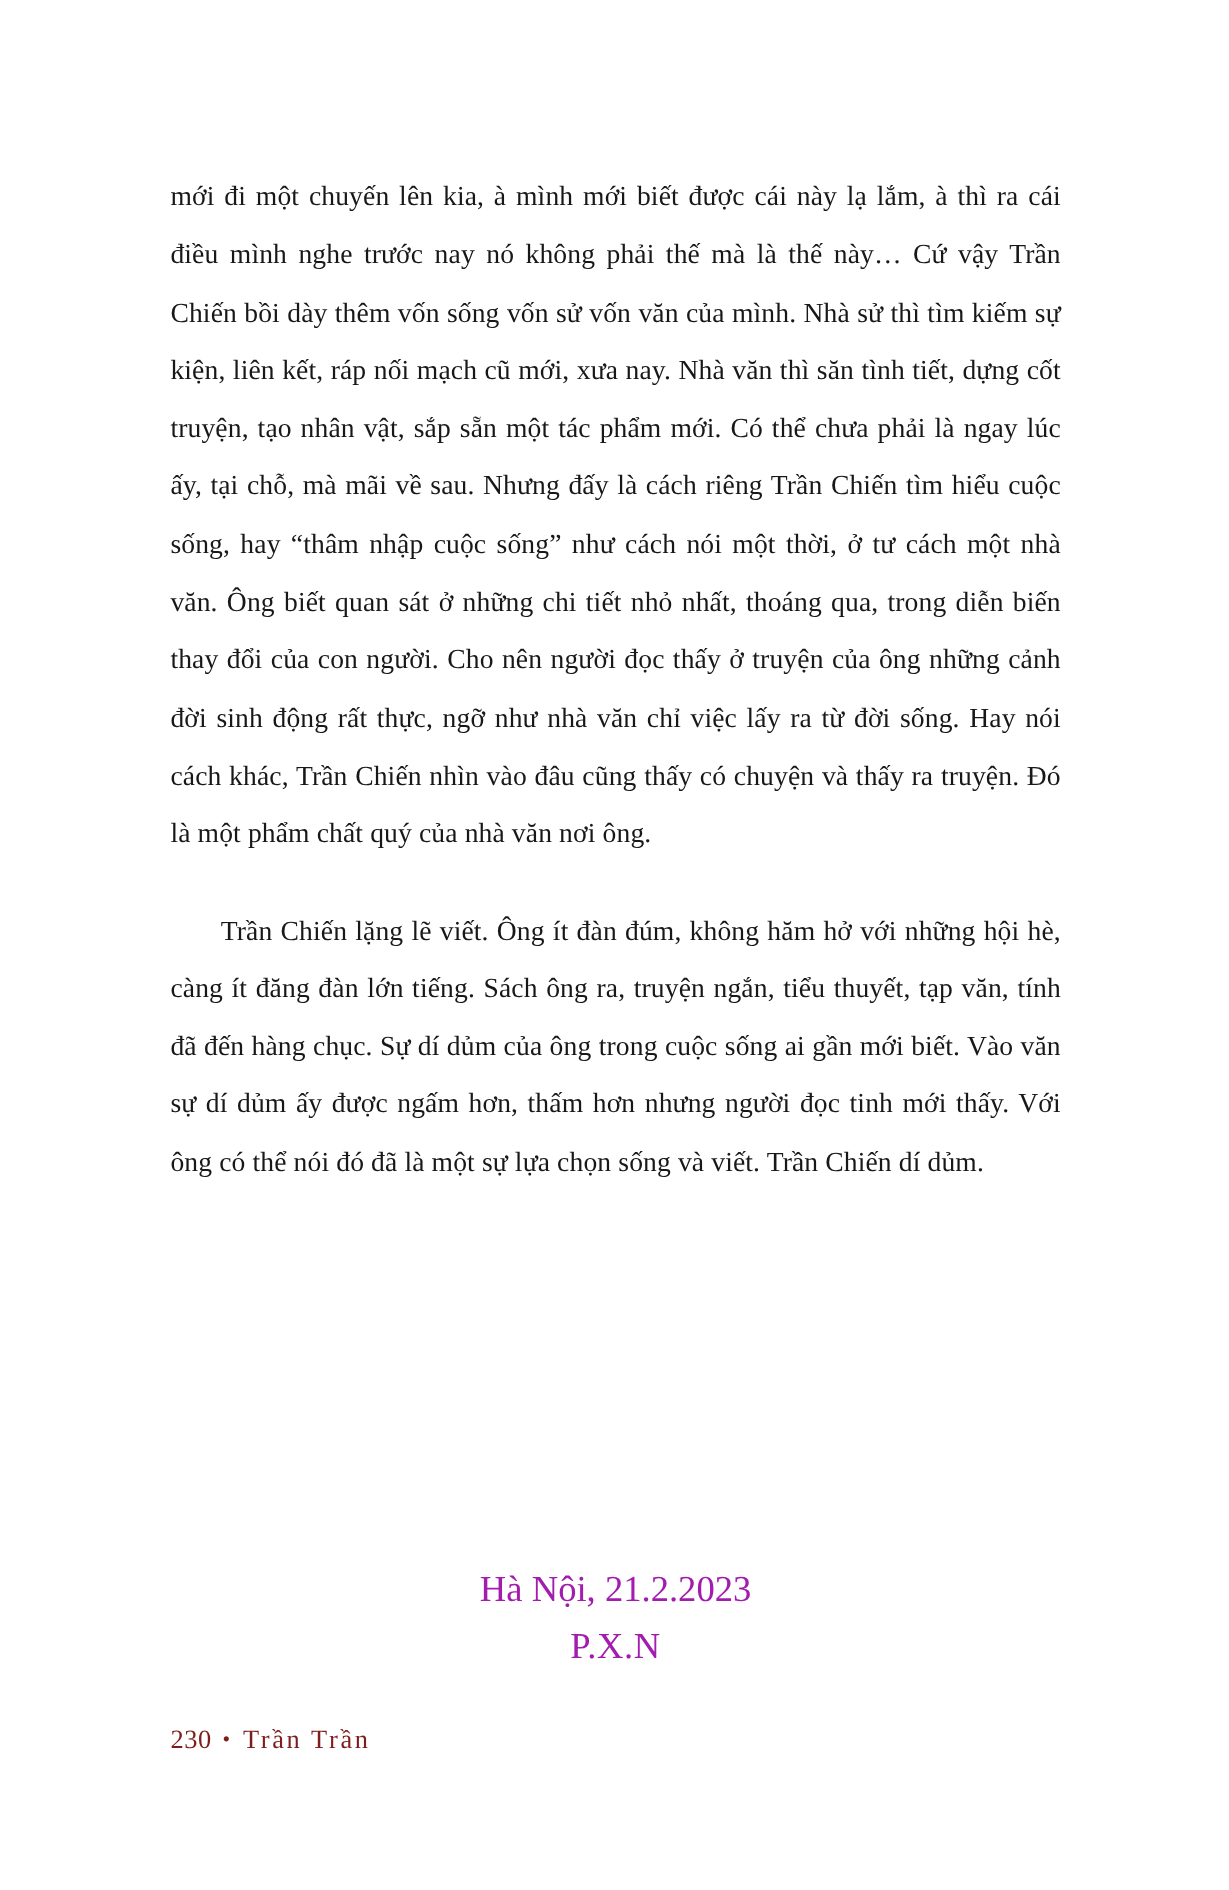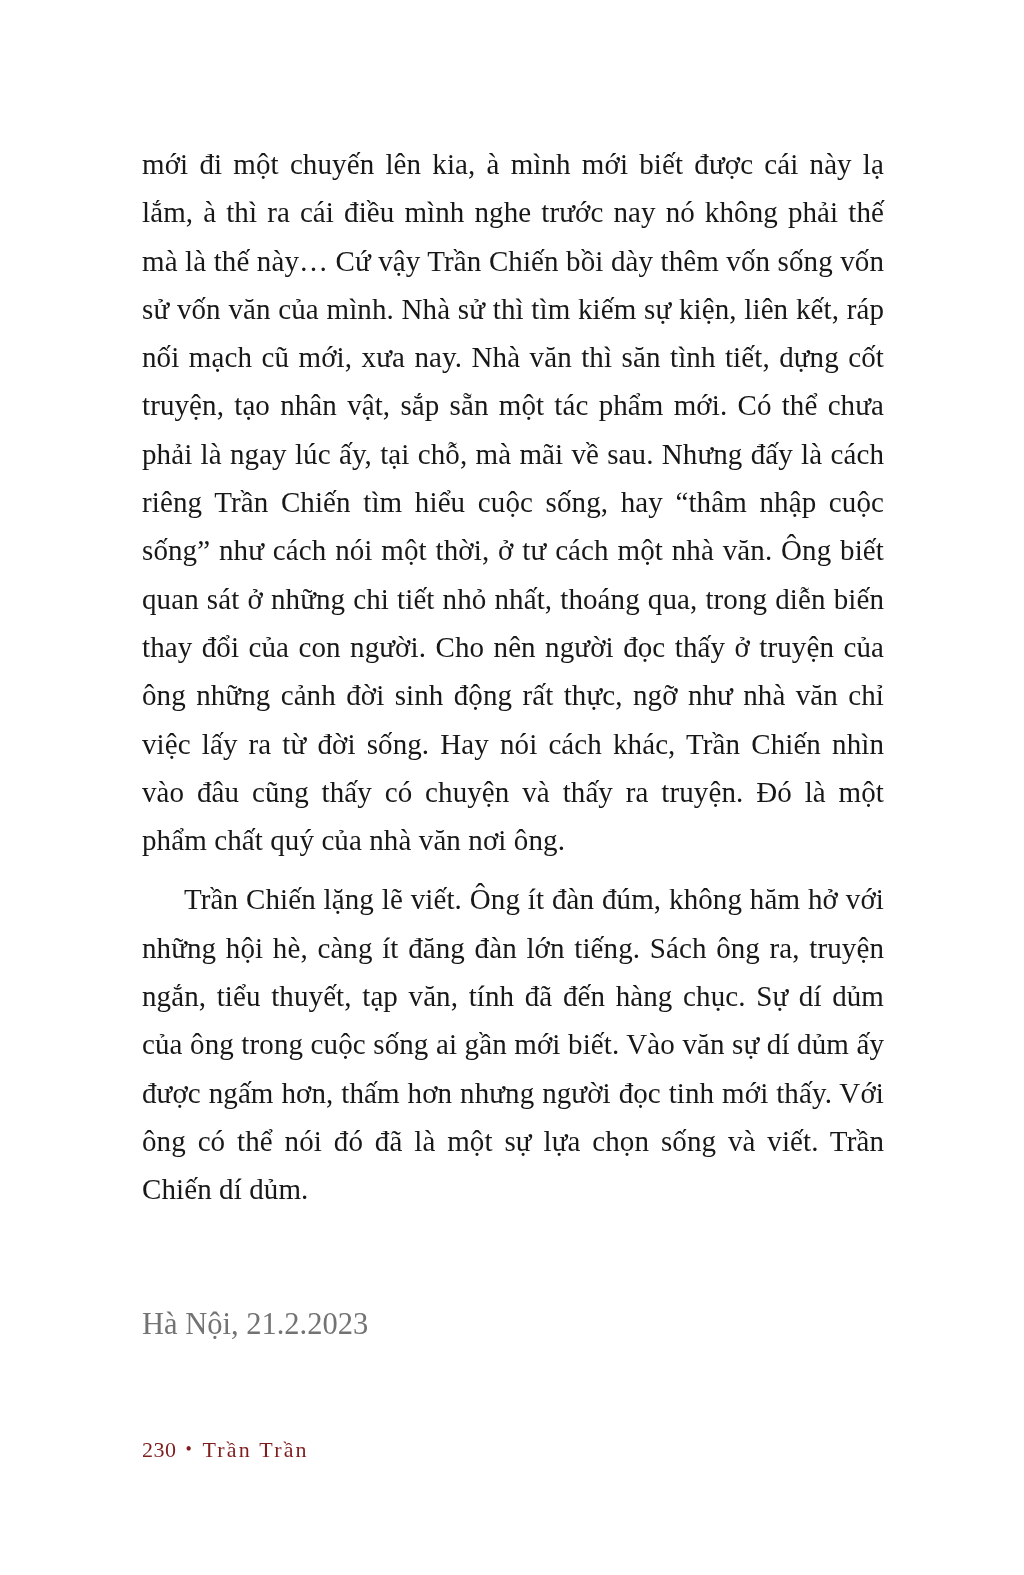--- a/index.html
+++ b/index.html
@@ -24,40 +24,40 @@
     background: #ffffff;
   }
   .text-block {
     position: absolute;
     left: 142px;
     top: 140px;
     width: 742px;
   }
   p.para {
     margin: 0;
-    font-size: 29px;
+    font-size: 23px;
     line-height: 48.3px;
     text-align: justify;
     text-justify: inter-word;
     letter-spacing: 0.1px;
     color: #181818;
   }
   p.para.indent {
     text-indent: 42px;
-    margin-top: 11px;
+    margin-top: 32px;
   }
   .signoff {
     position: absolute;
     left: 142px;
     top: 1300px;
     width: 742px;
-    text-align: left;
+    text-align: center;
     font-size: 30.5px;
     line-height: 48px;
-    color: #737373;
+    color: #a21caf;
   }
   .signoff div {
     margin: 0;
   }
   .signoff .initials {
     letter-spacing: 0.5px;
   }
   .footer {
     position: absolute;
     left: 142px;
@@ -86,20 +86,21 @@
 
 <div class="page">
 
   <div class="text-block">
     <p class="para">mới đi một chuyến lên kia, à mình mới biết được cái này lạ lắm, à thì ra cái điều mình nghe trước nay nó không phải thế mà là thế này… Cứ vậy Trần Chiến bồi dày thêm vốn sống vốn sử vốn văn của mình. Nhà sử thì tìm kiếm sự kiện, liên kết, ráp nối mạch cũ mới, xưa nay. Nhà văn thì săn tình tiết, dựng cốt truyện, tạo nhân vật, sắp sẵn một tác phẩm mới. Có thể chưa phải là ngay lúc ấy, tại chỗ, mà mãi về sau. Nhưng đấy là cách riêng Trần Chiến tìm hiểu cuộc sống, hay “thâm nhập cuộc sống” như cách nói một thời, ở tư cách một nhà văn. Ông biết quan sát ở những chi tiết nhỏ nhất, thoáng qua, trong diễn biến thay đổi của con người. Cho nên người đọc thấy ở truyện của ông những cảnh đời sinh động rất thực, ngỡ như nhà văn chỉ việc lấy ra từ đời sống. Hay nói cách khác, Trần Chiến nhìn vào đâu cũng thấy có chuyện và thấy ra truyện. Đó là một phẩm chất quý của nhà văn nơi ông.</p>
     <p class="para indent">Trần Chiến lặng lẽ viết. Ông ít đàn đúm, không hăm hở với những hội hè, càng ít đăng đàn lớn tiếng. Sách ông ra, truyện ngắn, tiểu thuyết, tạp văn, tính đã đến hàng chục. Sự dí dủm của ông trong cuộc sống ai gần mới biết. Vào văn sự dí dủm ấy được ngấm hơn, thấm hơn nhưng người đọc tinh mới thấy. Với ông có thể nói đó đã là một sự lựa chọn sống và viết. Trần Chiến dí dủm.</p>
   </div>
 
   <div class="signoff">
     <div>Hà Nội, 21.2.2023</div>
+    <div class="initials">P.X.N</div>
   </div>
 
   <div class="footer">
     <span class="pagenum">230</span>
     <span class="dot">•</span>
     <span class="chapter">Trần Trần</span>
   </div>
 
 </div>
 

